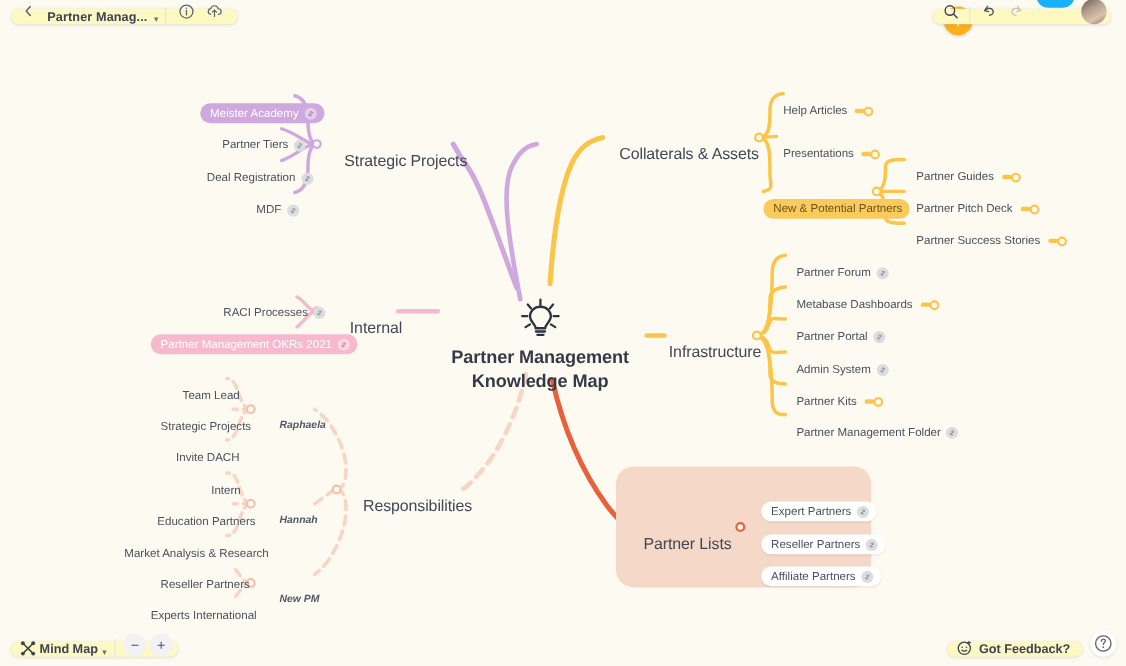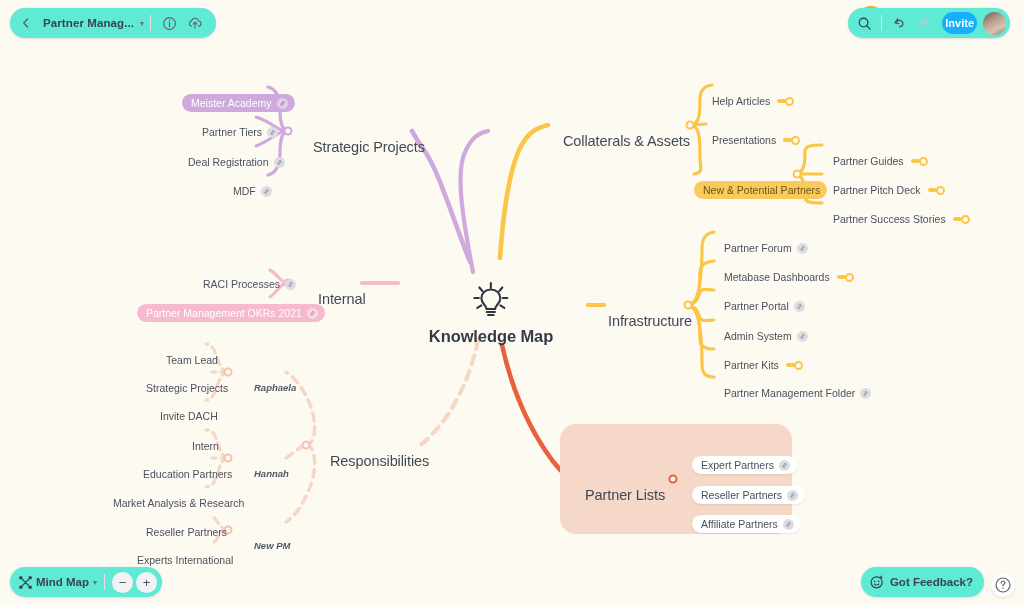--- a/index.html
+++ b/index.html
@@ -8,23 +8,23 @@
     background:#FDFBF1;
     font-family:"Liberation Sans", sans-serif;
     color:#3c4257;
     position:relative;
   }
   #canvas { position:absolute; inset:0; }
   svg.links { position:absolute; inset:0; width:1024px; height:605px; pointer-events:none; }
 
   
   .bar {
-    position:absolute; background:#5eead4; border-radius:22px;
+    position:absolute; background:#fef9c3; border-radius:22px;
     box-shadow:0 1px 3px rgba(40,40,60,.13), 0 0 0 .5px rgba(40,40,60,.04);
-    display:flex; align-items:center; height:30px;
+    display:flex; align-items:flex-end; height:14px;
   }
   #titlebar { left:10px; top:8px; padding:0 9px 0 4px; gap:2px; }
   .tb-btn {
     width:24px; height:24px; border-radius:50%; display:flex;
     align-items:center; justify-content:center; cursor:pointer; color:#5d6470;
   }
   #doc-title { font-size:11.5px; font-weight:700; color:#3c4257; letter-spacing:.1px; padding:0 3px; }
   .caret { font-size:8px; color:#6b7280; margin-left:1px; }
   .divider { width:1px; height:16px; background:#e3e3e7; margin:0 4px; }
 
@@ -217,20 +217,21 @@
         <line x1="6.5" y1="27" x2="10.5" y2="24.5"></line>
         <line x1="33.5" y1="27" x2="29.5" y2="24.5"></line>
         <path d="M20,8.5 C14.5,8.5 10.5,12.4 10.5,17.2 C10.5,20.6 12.6,22.6 14.2,24.6
                  C15.2,25.9 15.6,26.8 15.7,28 L24.3,28 C24.4,26.8 24.8,25.9 25.8,24.6
                  C27.4,22.6 29.5,20.6 29.5,17.2 C29.5,12.4 25.5,8.5 20,8.5 Z"></path>
         <line x1="15.9" y1="31" x2="24.1" y2="31"></line>
         <path d="M17.2,34 L22.8,34"></path>
       </g>
     </svg>
     <div>
+      <div class="txt">Partner Management</div>
       <div class="txt">Knowledge Map</div>
     </div>
   </div>
 
   <div class="node lvl1" style="left:313px; top:131px;">
     <span class="txt">Strategic Projects</span>
   </div>
   <div class="node lvl1" style="left:563px; top:125px;">
     <span class="txt">Collaterals &amp; Assets</span>
   </div>

